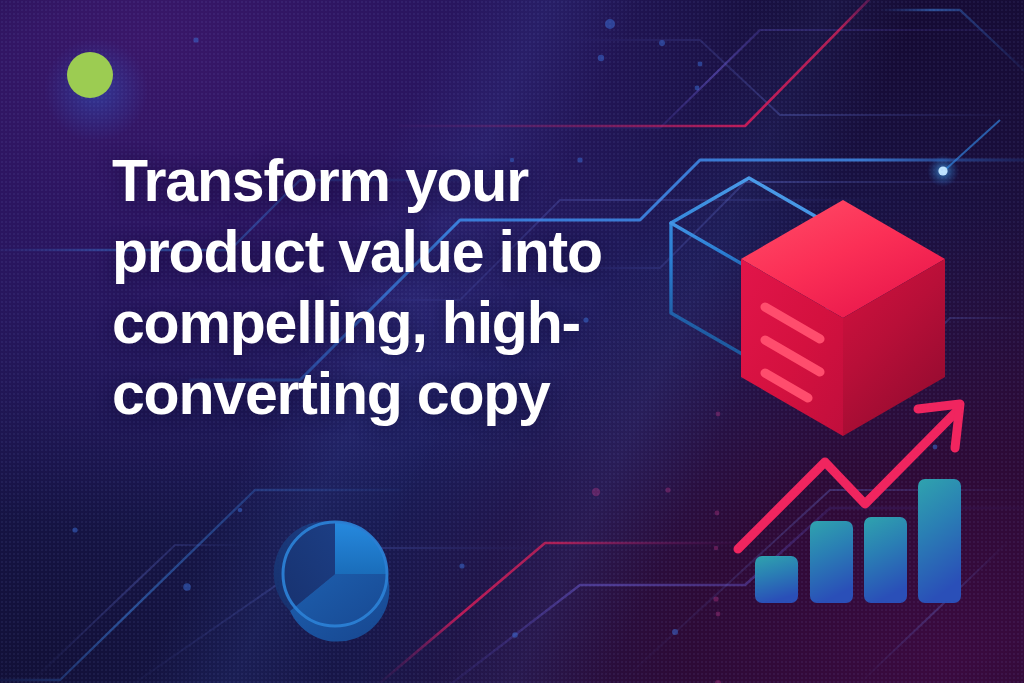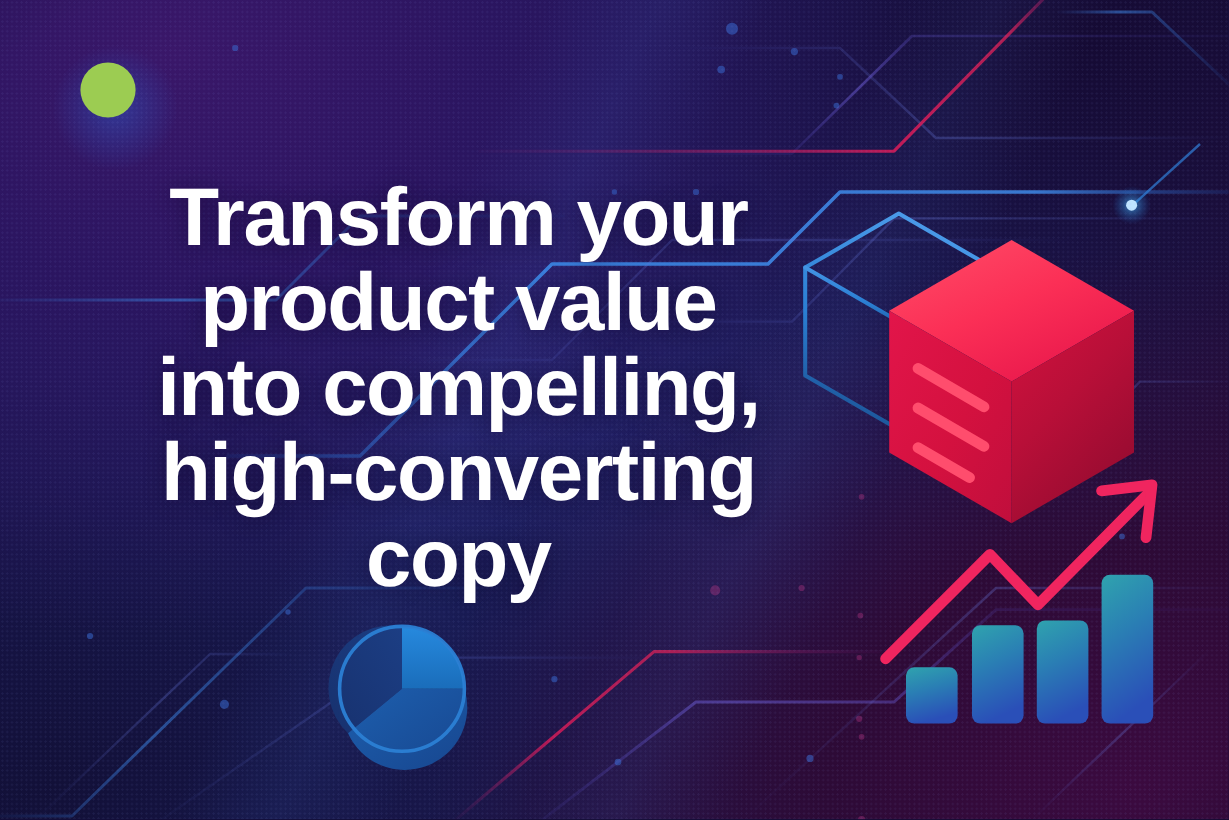--- a/index.html
+++ b/index.html
@@ -47,28 +47,27 @@
 
   
   .art{position:absolute;left:0;top:0;width:1024px;height:683px;}
 
   
   #headline{
     position:absolute;
     left:112px; top:146px;
     width:540px;
     margin:0;
-    font-size:68px;
+    font-size:59px;
     line-height:71px;
     font-weight:700;
     letter-spacing:-1.2px;
     color:#ffffff;
     text-shadow:0 2px 18px rgba(10,5,40,.45);
     white-space:pre-line;
-    text-align:center;
   }
 </style>
 </head>
 <body>
 
 <div id="stage">
 
   <div class="bg-layer" id="bg-base"></div>
   <div class="bg-layer" id="bg-sheen"></div>
 

